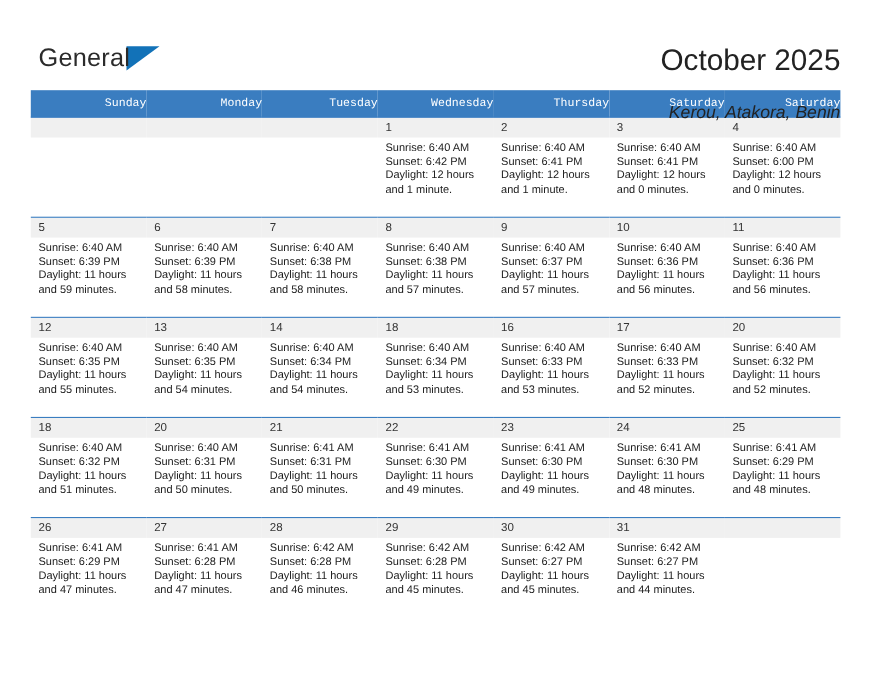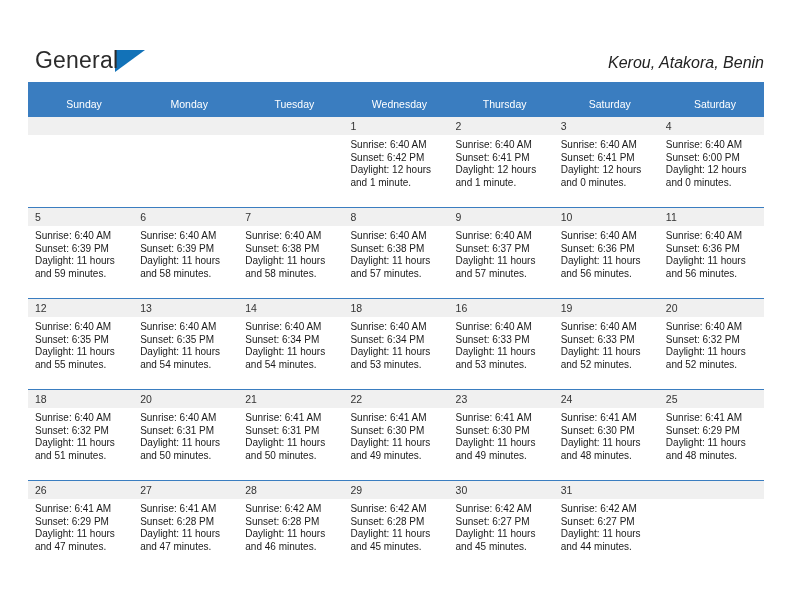--- a/index.html
+++ b/index.html
@@ -19,23 +19,23 @@
     position: relative;
     width: 792px;
     height: 612px;
     box-sizing: border-box;
     padding: 0 28px;
   }
 
   
   .header {
     display: flex;
-    align-items: flex-end;
+    align-items: flex-start;
     justify-content: space-between;
-    padding-top: 26px;
+    padding-top: 41px;
     height: 72px;
     box-sizing: border-box;
   }
   .brand {
     display: block;
     line-height: 1;
     padding-left: 7px;
     user-select: none;
   }
   .brand-row1 {
@@ -86,25 +86,26 @@
     width: 100%;
     border-collapse: collapse;
     table-layout: fixed;
     margin-top: 10px;
   }
   .calendar th {
     background: #3a7dc0;
     color: #ffffff;
     font-size: 10.5px;
     font-weight: normal;
-    text-align: center;
-    padding: 16px 0 6px 7px;
+    text-align: right;
+    padding: 6px 0 6px 7px;
     border: none;
     height: 20px;
     box-sizing: border-box;
+    font-family: Liberation Mono, monospace;
   }
   .calendar td {
     vertical-align: top;
     padding: 0;
     border-top: 1px solid #3a7dc0;
     border-bottom: none;
     height: 90px;
     width: 14.2857%;
     box-sizing: border-box;
   }
@@ -138,20 +139,21 @@
 
 <div class="page">
 
   <div class="header">
 
     <div class="brand">
       <span class="brand-row1">General</span><span class="brand-tri"></span>
     </div>
 
     <div class="title-block">
+      <div class="cal-title">October 2025</div>
       <div class="cal-subtitle">Kerou, Atakora, Benin</div>
     </div>
 
   </div>
 
   <table class="calendar">
     <thead>
       <tr>
         <th>Sunday</th>
         <th>Monday</th>
@@ -354,21 +356,21 @@
               <div class="lines">
                 <div>Sunrise: 6:40 AM</div>
                 <div>Sunset: 6:33 PM</div>
                 <div>Daylight: 11 hours</div>
                 <div>and 53 minutes.</div>
               </div>
             </div>
           </td>
           <td class="">
             <div class="cell-inner">
-              <div class="daynum-bar">19</div>
+              <div class="daynum-bar">17</div>
               <div class="lines">
                 <div>Sunrise: 6:40 AM</div>
                 <div>Sunset: 6:33 PM</div>
                 <div>Daylight: 11 hours</div>
                 <div>and 52 minutes.</div>
               </div>
             </div>
           </td>
           <td class="">
             <div class="cell-inner">

